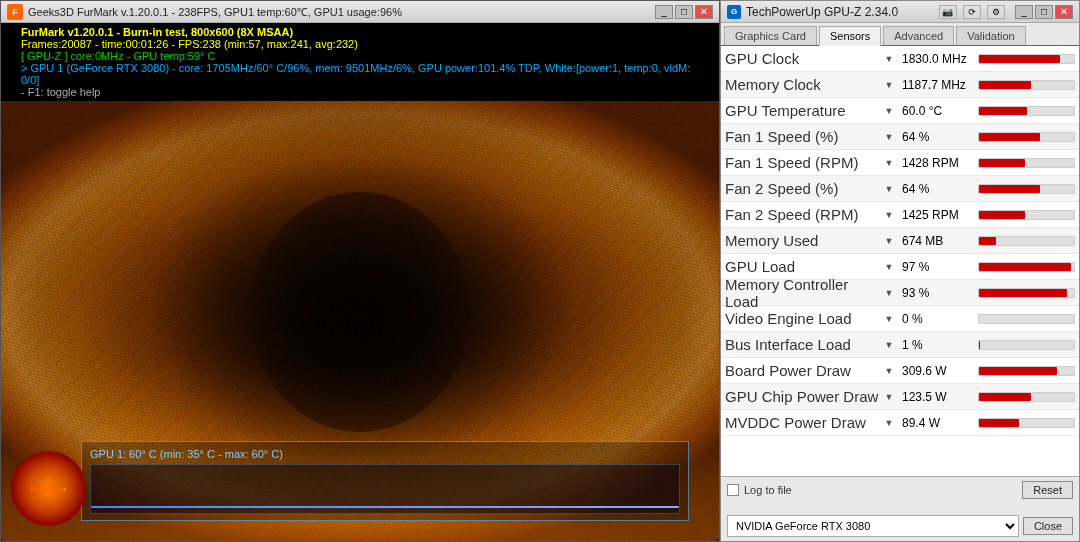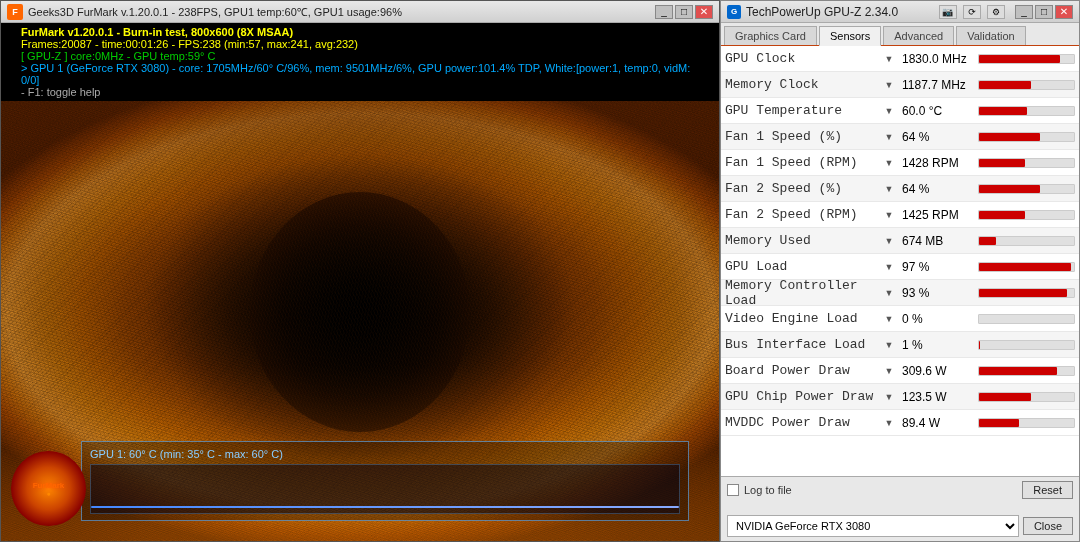--- a/index.html
+++ b/index.html
@@ -73,20 +73,21 @@
     #furmark-info .line2 { color: #ffff00; font-size: 11px; }
     #furmark-info .line3 { color: #00cc00; font-size: 11px; }
     #furmark-info .line4 { color: #00aaff; font-size: 11px; }
     #furmark-info .line6 { color: #aaaaaa; font-size: 11px; }
 
     #furmark-canvas {
       flex: 1;
       position: relative;
       overflow: hidden;
       background: #a21caf;
+      border-radius: 6px;
     }
 
     
     .fur-bg {
       position: absolute;
       inset: 0;
       background:
         radial-gradient(ellipse 60% 55% at 50% 48%,
           #0a0500 0%, #1a0800 15%, #3d1800 30%,
           #6b2c00 45%, #8b4000 55%,
@@ -290,24 +291,23 @@
       align-items: center;
       height: 26px;
       border-bottom: 1px solid #e8e8e8;
       padding: 0 4px;
     }
     .sensor-row:nth-child(even) {
       background: #f5f5f5;
     }
     .sensor-name {
       width: 155px;
-      font-size: 13px;
+      font-size: 15px;
       color: #333;
       flex-shrink: 0;
-      font-family: Liberation Mono, monospace;
     }
     .sensor-arrow {
       width: 18px;
       text-align: center;
       color: #555;
       font-size: 9px;
       flex-shrink: 0;
     }
     .sensor-value {
       width: 80px;
@@ -438,21 +438,21 @@
     "></div>
 
     <div class="temp-overlay">
       <div class="temp-text">GPU 1: 60° C (min: 35° C - max: 60° C)</div>
       <div class="temp-graph">
         <div class="temp-graph-line"></div>
       </div>
     </div>
 
     <div class="furmark-logo" style="position:absolute;bottom:15px;left:10px;width:75px;height:75px;">
-      <div style="position:relative;width:100%;height:100%;display:flex;align-items:center;justify-content:center;flex-direction:column;">
+      <div style="position:relative;width:100%;height:100%;display:flex;align-items:center;justify-content:center;flex-direction:row;">
         <div style="color:#ff6600;font-size:8px;font-weight:bold;text-shadow:0 0 4px #ff4400;">FurMark</div>
         <div style="color:#ff8800;font-size:7px;">●</div>
       </div>
     </div>
   </div>
 </div>
 
 <div id="gpuz-window">
   <div id="gpuz-titlebar">
     <div class="title-icon">G</div>

